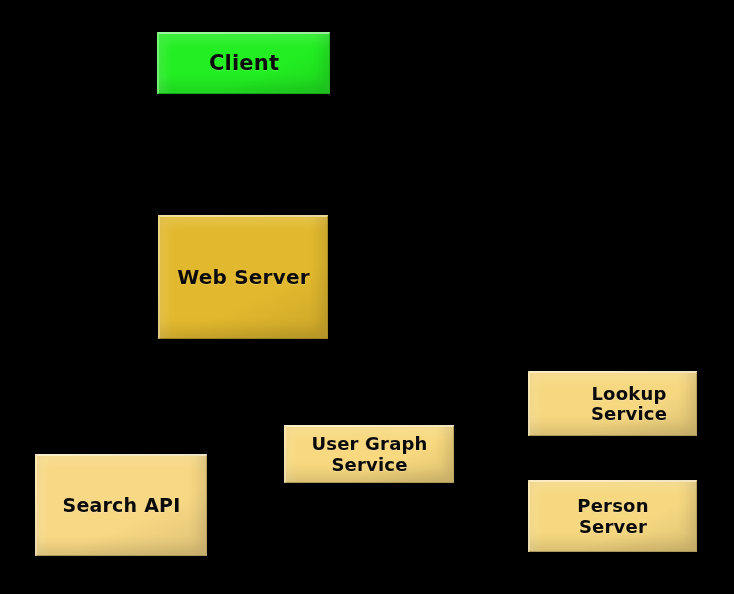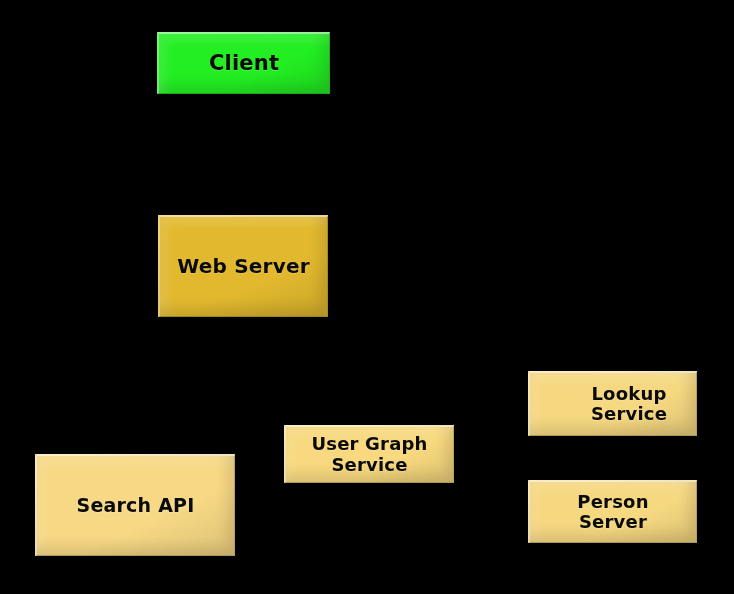--- a/index.html
+++ b/index.html
@@ -47,31 +47,31 @@
     text-shadow: 0 1px 0 rgba(255,255,255,0.18);
   }
 </style>
 </head>
 <body>
 
 <div id="canvas" style="background: rgb(0, 0, 0);">
     <div class="node" style="left: 157px; top: 32px; width: 173px; height: 62px; background: linear-gradient(155deg, rgb(34, 238, 34) 0%, rgb(34, 238, 34) 62%, rgba(0, 0, 0, 0.1) 100%), rgb(34, 238, 34); font-size: 21px; color: rgb(10, 10, 10);">
       <span class="label">Client</span>
     </div>
-    <div class="node" style="left: 158px; top: 215px; width: 170px; height: 102px; background: linear-gradient(155deg, rgb(226, 185, 46) 0%, rgb(226, 185, 46) 62%, rgba(0, 0, 0, 0.1) 100%), rgb(226, 185, 46); font-size: 20px; color: rgb(10, 10, 10);">
+    <div class="node" style="left: 158px; top: 215px; width: 170px; height: 124px; background: linear-gradient(155deg, rgb(226, 185, 46) 0%, rgb(226, 185, 46) 62%, rgba(0, 0, 0, 0.1) 100%), rgb(226, 185, 46); font-size: 20px; color: rgb(10, 10, 10);">
       <span class="label">Web Server</span>
     </div>
     <div class="node" style="left: 528px; top: 371px; width: 169px; height: 65px; background: linear-gradient(155deg, rgb(246, 216, 129) 0%, rgb(246, 216, 129) 62%, rgba(0, 0, 0, 0.1) 100%), rgb(246, 216, 129); font-size: 18px; color: rgb(10, 10, 10); padding-left: 32px;">
       <span class="label">Lookup
 Service</span>
     </div>
     <div class="node" style="left: 284px; top: 425px; width: 170px; height: 58px; background: linear-gradient(155deg, rgb(248, 217, 127) 0%, rgb(248, 217, 127) 62%, rgba(0, 0, 0, 0.1) 100%), rgb(248, 217, 127); font-size: 18px; color: rgb(10, 10, 10);">
       <span class="label">User Graph
 Service</span>
     </div>
-    <div class="node" style="left: 528px; top: 480px; width: 169px; height: 63px; background: linear-gradient(155deg, rgb(246, 216, 129) 0%, rgb(246, 216, 129) 62%, rgba(0, 0, 0, 0.1) 100%), rgb(246, 216, 129); font-size: 18px; color: rgb(10, 10, 10);">
+    <div class="node" style="left: 528px; top: 480px; width: 169px; height: 72px; background: linear-gradient(155deg, rgb(246, 216, 129) 0%, rgb(246, 216, 129) 62%, rgba(0, 0, 0, 0.1) 100%), rgb(246, 216, 129); font-size: 18px; color: rgb(10, 10, 10);">
       <span class="label">Person
 Server</span>
     </div>
-    <div class="node" style="left: 35px; top: 454px; width: 200px; height: 102px; background: linear-gradient(155deg, rgb(247, 216, 132) 0%, rgb(247, 216, 132) 62%, rgba(0, 0, 0, 0.1) 100%), rgb(247, 216, 132); font-size: 19px; color: rgb(10, 10, 10);">
+    <div class="node" style="left: 35px; top: 454px; width: 172px; height: 102px; background: linear-gradient(155deg, rgb(247, 216, 132) 0%, rgb(247, 216, 132) 62%, rgba(0, 0, 0, 0.1) 100%), rgb(247, 216, 132); font-size: 19px; color: rgb(10, 10, 10);">
       <span class="label">Search API</span>
     </div>
   </div>
 
 </body></html>

